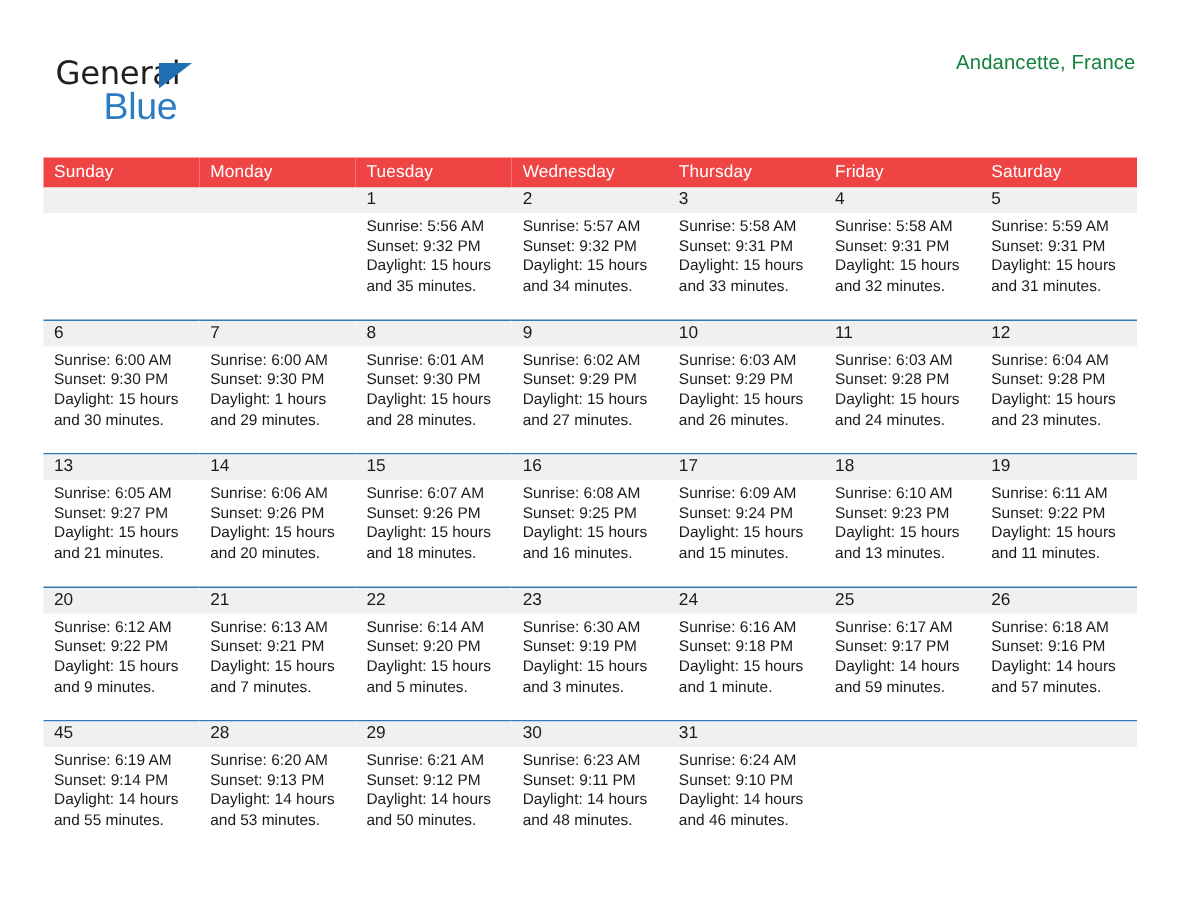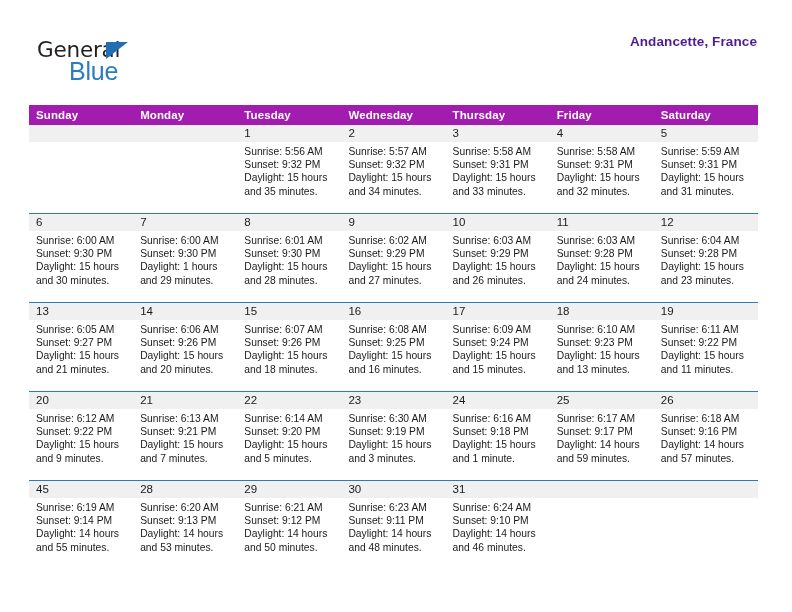--- a/index.html
+++ b/index.html
@@ -76,22 +76,22 @@
   }
   .cal-title {
     font-size: 26px;
     font-weight: 400;
     color: #1a1a1a;
     line-height: 34px;
     letter-spacing: 0.1px;
   }
   .cal-subtitle {
     font-size: 13.5px;
-    font-weight: 700;
-    color: #4c1d95;
+    font-weight: 400;
+    color: #15803d;
     line-height: 20px;
     margin-top: 4px;
     letter-spacing: 0.1px;
     text-align: center;
   }
 
   
   .calendar {
     position: absolute;
     left: 29px;
@@ -101,24 +101,24 @@
     table-layout: fixed;
   }
   .calendar th,
   .calendar td {
     padding: 0;
     margin: 0;
     vertical-align: top;
   }
 
   .dow {
-    background: #a21caf;
+    background: #ef4444;
     color: #ffffff;
     font-size: 11.5px;
-    font-weight: 700;
+    font-weight: 400;
     text-align: left;
     height: 20px;
     line-height: 20px;
     padding-left: 7px !important;
     letter-spacing: 0.1px;
   }
 
   .week-row > td {
     height: 88px;
     border-top: 1px solid #2e7ab8;

